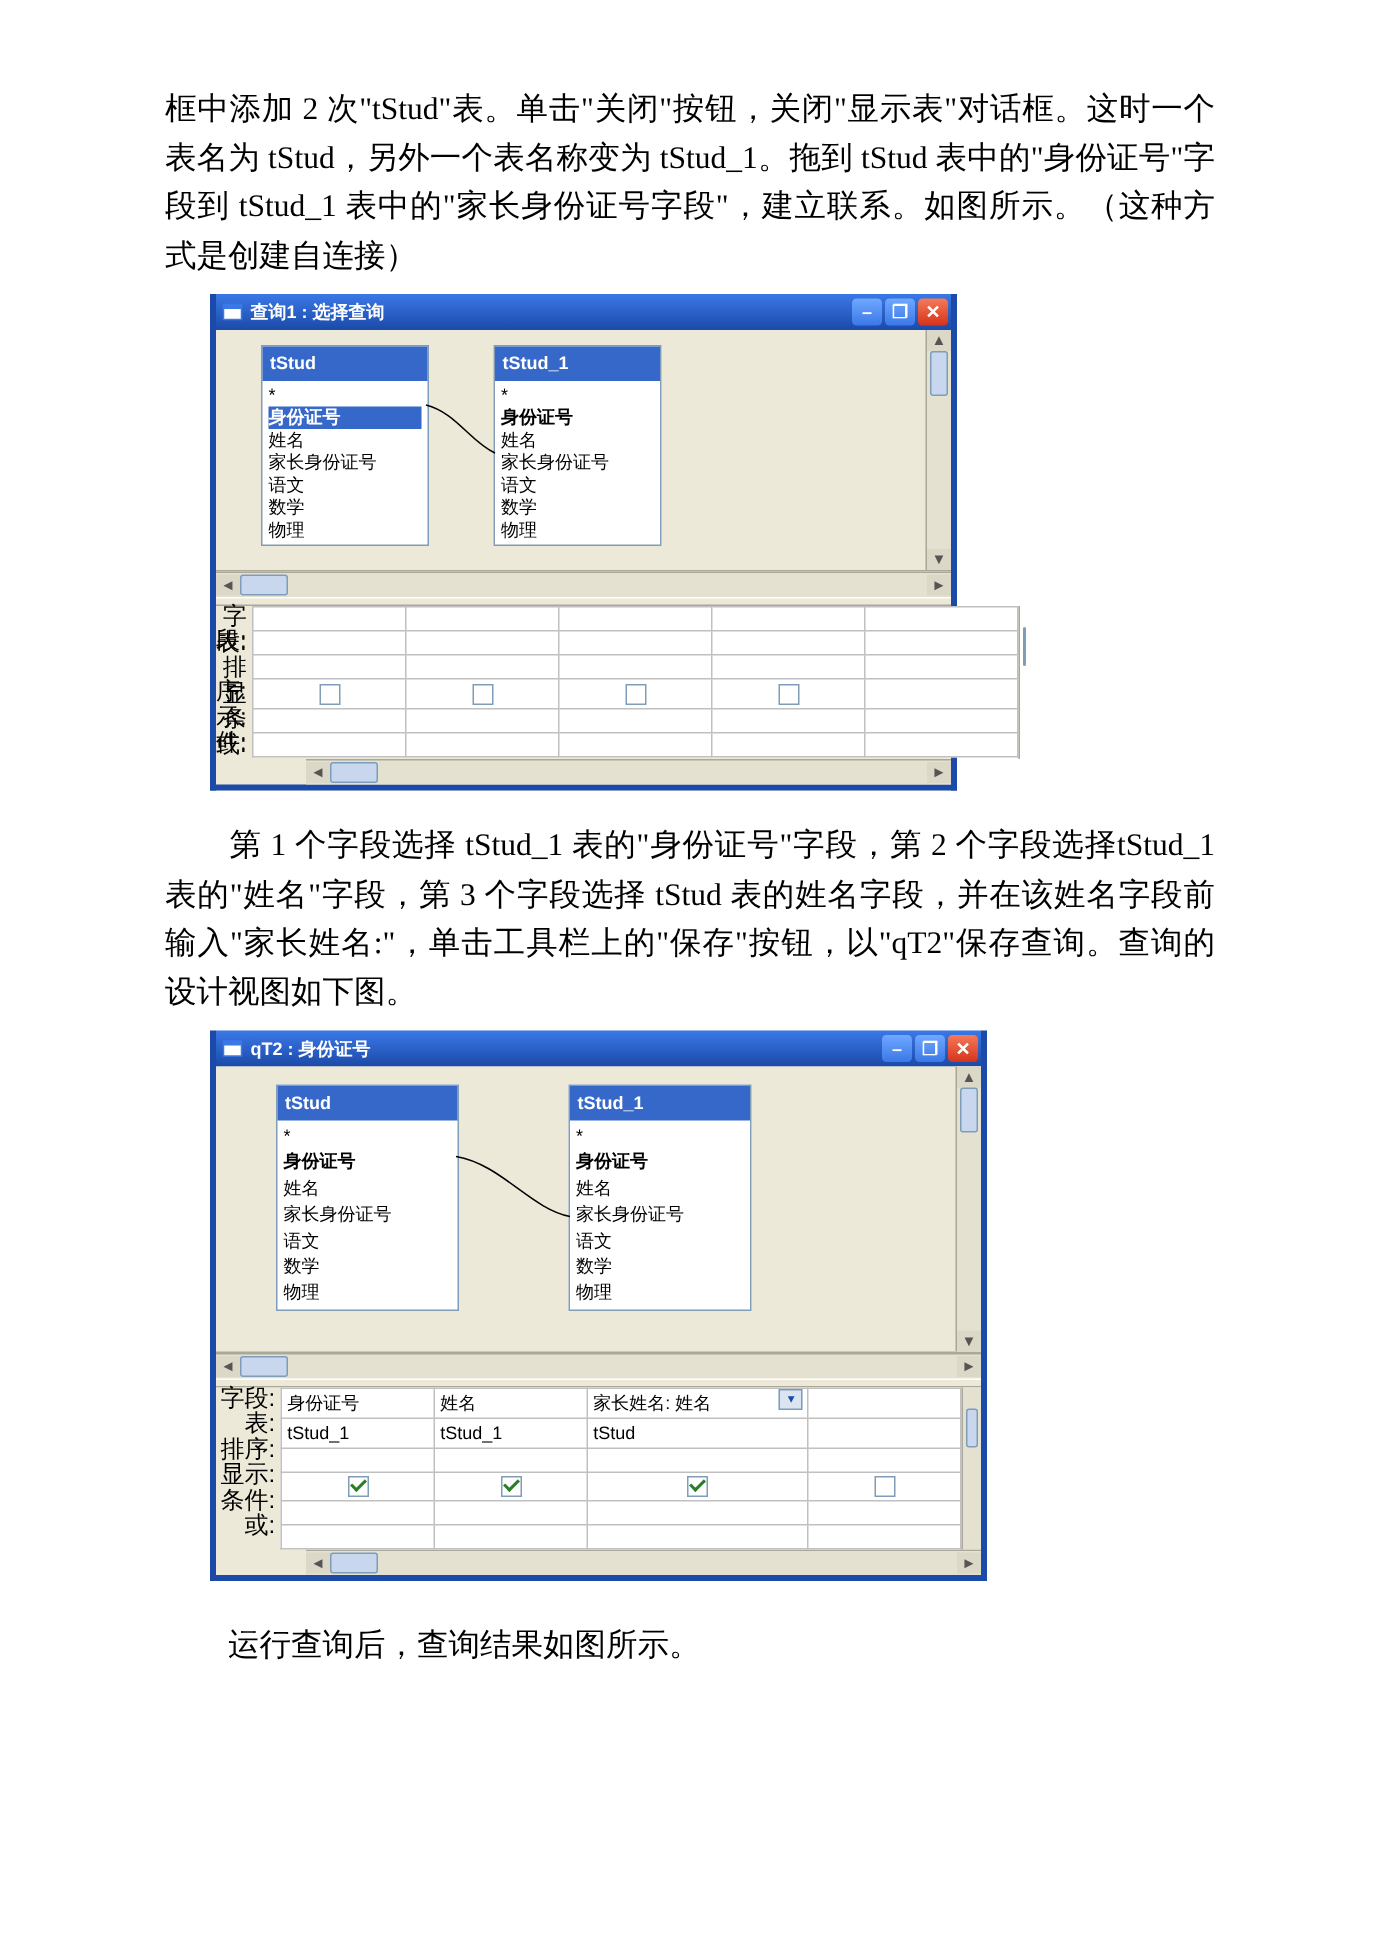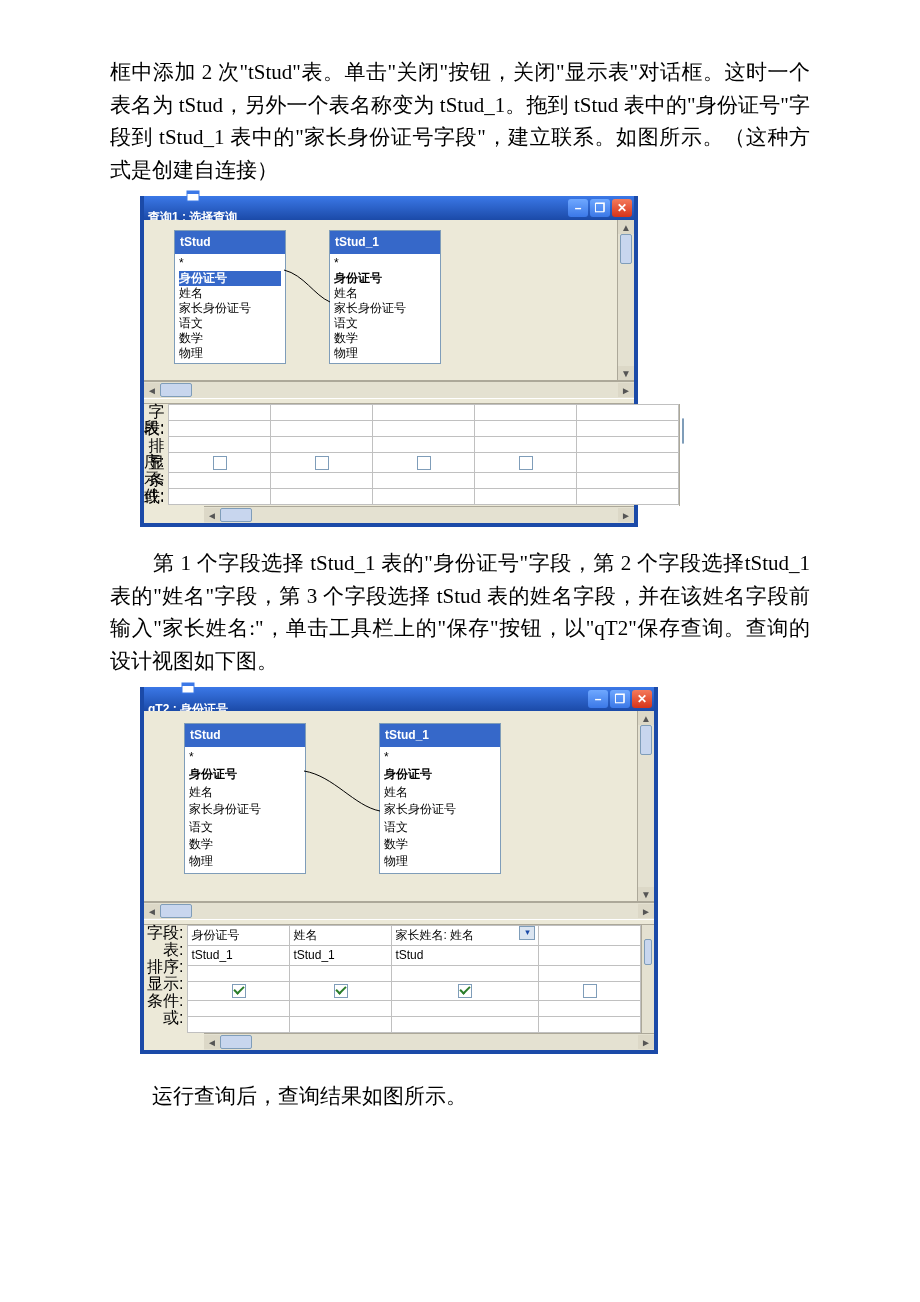--- a/index.html
+++ b/index.html
@@ -40,21 +40,20 @@
     justify-content: space-between;
     padding: 0 2px 0 4px;
     color: #fff;
     font-weight: bold;
     font-size: 12px;
   }
   .titlebar-left {
     display: flex;
     align-items: center;
     gap: 5px;
-    flex-direction: column;
   }
   .ctrl-buttons { display: flex; gap: 2px; }
   .ctrl-btn {
     width: 20px; height: 18px;
     border-radius: 3px;
     display: flex; align-items: center; justify-content: center;
     font-size: 12px; font-weight: bold;
     color: #fff;
   }
   .ctrl-min { background: linear-gradient(to bottom,#6fa8ff,#3b78e7); }

